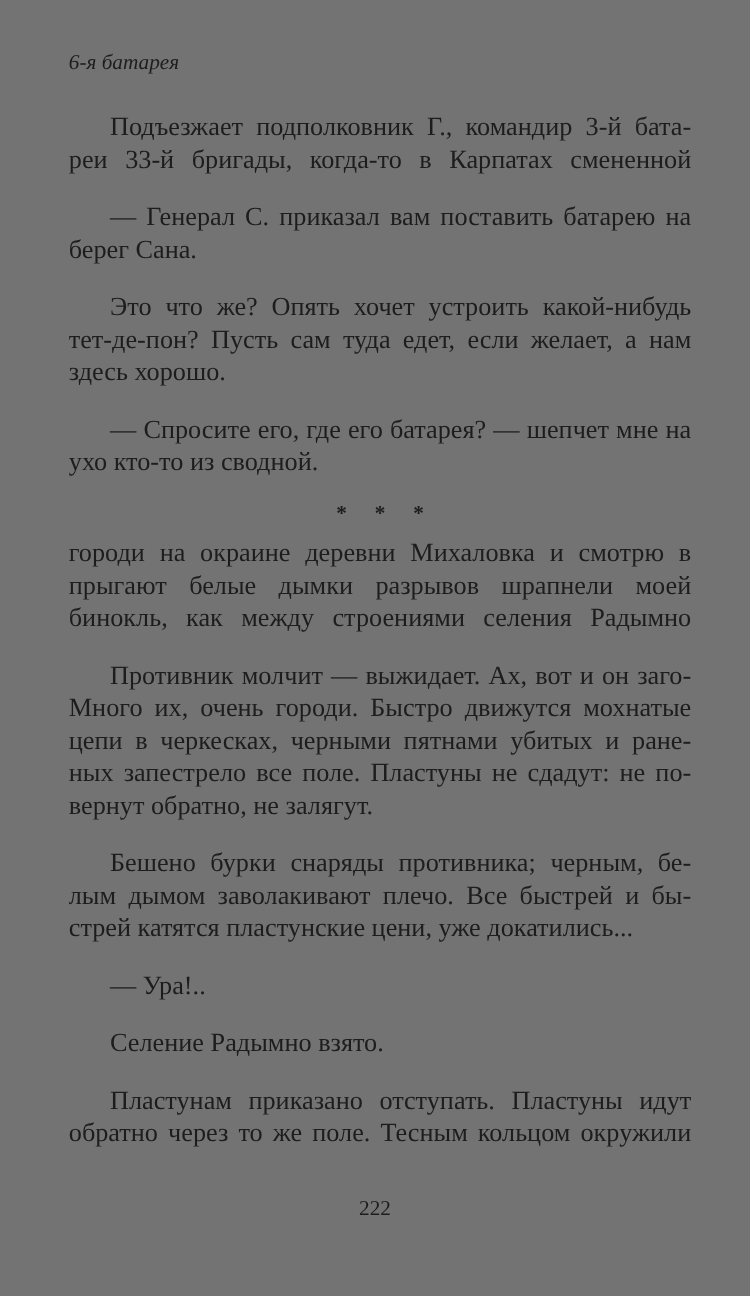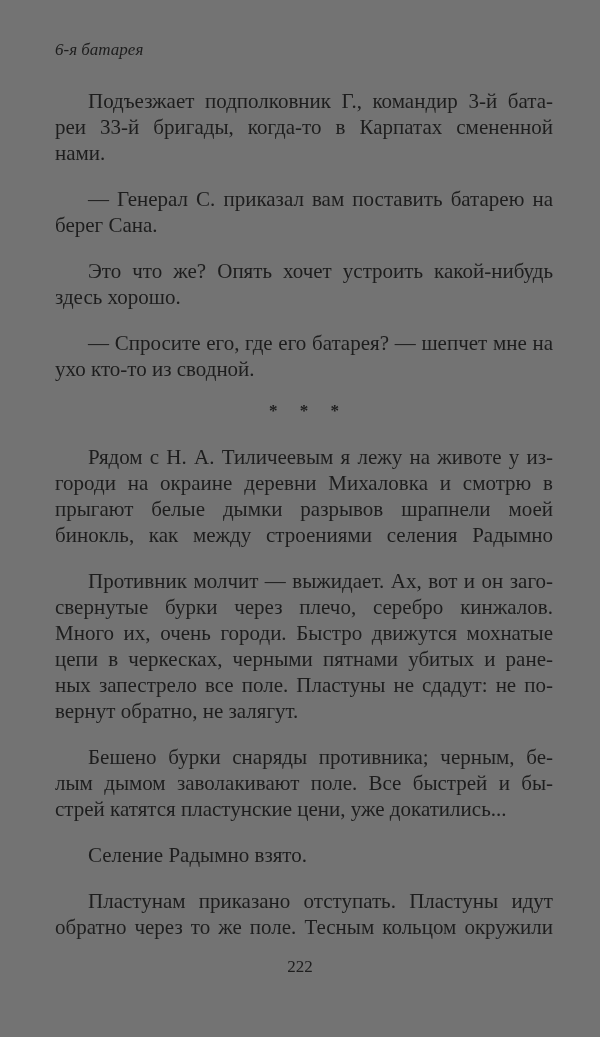--- a/index.html
+++ b/index.html
@@ -69,70 +69,69 @@
 
 <div class="page">
   <div class="content">
 
     <div class="running-header">6-я батарея</div>
 
     <p class="para">
       </p>
       <div class="line first">Подъезжает подполковник Г., командир 3-й бата-</div>
       <div class="line">реи 33-й бригады, когда-то в Карпатах смененной</div>
-      <div class="line last">нами.</div>
     <p></p>
 
     <p class="para">
       </p>
       <div class="line first">— Генерал С. приказал вам поставить батарею на</div>
       <div class="line last">берег Сана.</div>
     <p></p>
 
     <p class="para">
       </p>
       <div class="line first">Это что же? Опять хочет устроить какой-нибудь</div>
+      <div class="line">тет-де-пон? Пусть сам туда едет, если желает, а нам</div>
       <div class="line last">здесь хорошо.</div>
     <p></p>
 
     <p class="para">
       </p>
       <div class="line first">— Спросите его, где его батарея? — шепчет мне на</div>
       <div class="line last">ухо кто-то из сводной.</div>
     <p></p>
 
     <div class="separator">* * *</div>
 
     <p class="para">
       </p>
-      <div class="line first">Рядом с Н. А. Тиличеевым я лежу на животе у из-</div>
       <div class="line">городи на окраине деревни Михаловка и смотрю в</div>
       <div class="line">прыгают белые дымки разрывов шрапнели моей</div>
       <div class="line">бинокль, как между строениями селения Радымно</div>
     <p></p>
 
     <p class="para">
       </p>
       <div class="line first">Противник молчит — выжидает. Ах, вот и он заго-</div>
-      <div class="line">свернутые бурки через плечо, серебро кинжалов.</div>
       <div class="line">Много их, очень городи. Быстро движутся мохнатые</div>
       <div class="line">цепи в черкесках, черными пятнами убитых и ране-</div>
       <div class="line">ных запестрело все поле. Пластуны не сдадут: не по-</div>
       <div class="line last">вернут обратно, не залягут.</div>
     <p></p>
 
     <p class="para">
       </p>
       <div class="line first">Бешено бурки снаряды противника; черным, бе-</div>
-      <div class="line">лым дымом заволакивают поле. Все быстрей и бы-</div>
+      <div class="line">лым дымом заволакивают плечо. Все быстрей и бы-</div>
       <div class="line last">стрей катятся пластунские цени, уже докатились...</div>
     <p></p>
 
     <p class="para">
       </p>
+      <div class="line first last">— Ура!..</div>
     <p></p>
 
     <p class="para">
       </p>
       <div class="line first last">Селение Радымно взято.</div>
     <p></p>
 
     <p class="para">
       </p>
       <div class="line first">Пластунам приказано отступать. Пластуны идут</div>

